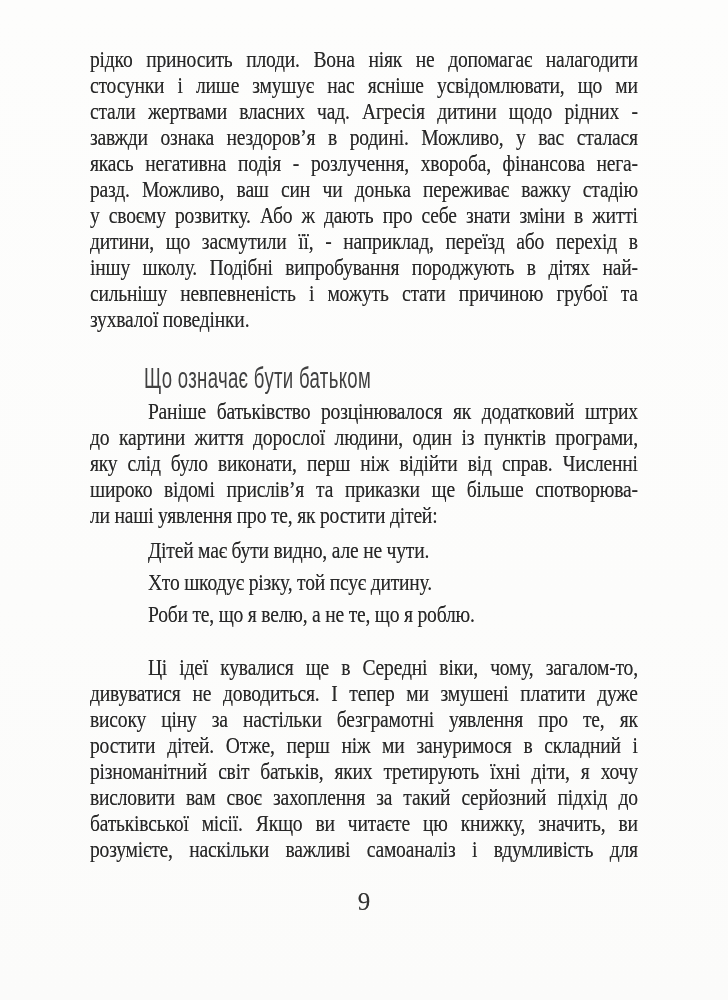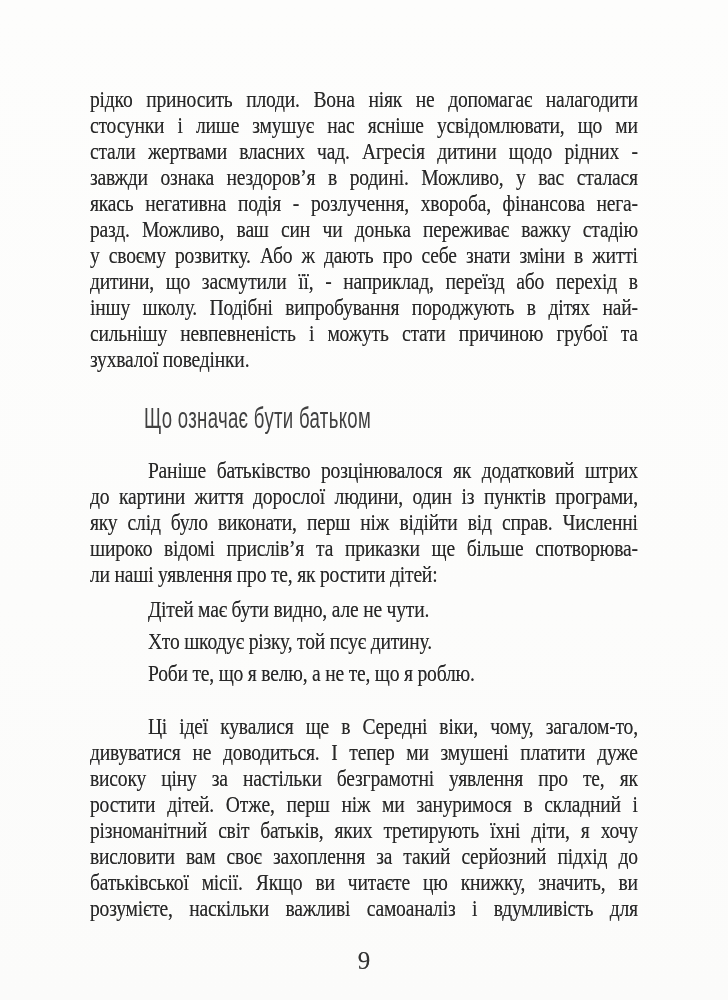--- a/index.html
+++ b/index.html
@@ -11,21 +11,21 @@
     background: linear-gradient(180deg, #fdfdfc 0%, #fcfcfb 60%, #fbfbfa 100%);
     overflow: hidden;
     font-family: "Liberation Serif", serif;
     color: #282828;
   }
   .content {
     position: absolute;
     left: 90px;
     top: 0;
     width: 548px;
-    padding-top: 87px;
+    padding-top: 47px;
   }
   
   .bodyline {
     width: 643px;
     height: 26px;
     font-size: 23px;
     line-height: 26px;
     letter-spacing: -0.25px;
     white-space: nowrap;
     text-align: justify;
@@ -43,21 +43,21 @@
     font-family: "Liberation Sans", sans-serif;
     font-weight: 400;
     font-size: 30px;
     line-height: 42px;
     letter-spacing: 0.5px;
     color: #414141;
     white-space: nowrap;
     transform: scaleX(0.62);
     transform-origin: left top;
   }
-  .para.p2 { margin-top: 19px; }
+  .para.p2 { }
   .proverb { margin-top: 6px; }
   .proverb.first { margin-top: 9px; }
   .para.p3 { margin-top: 27px; }
   .pagenum {
     margin-top: 26px;
     width: 548px;
     text-align: center;
     font-size: 25px;
     line-height: 26px;
     color: #333333;

